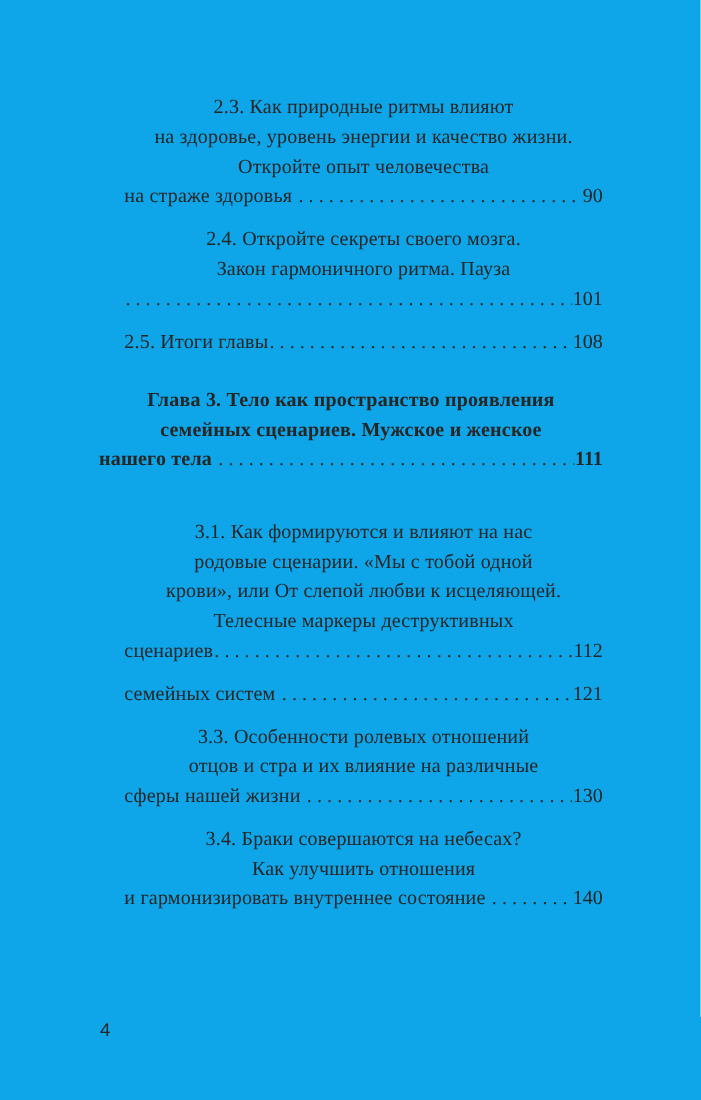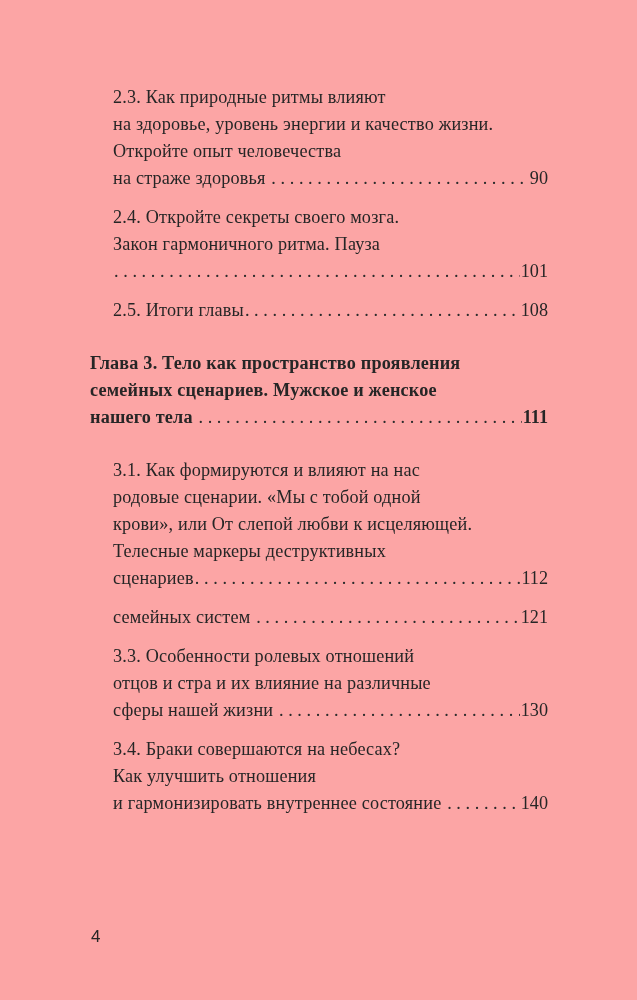--- a/index.html
+++ b/index.html
@@ -6,24 +6,25 @@
   html, body {
     margin: 0;
     padding: 0;
     background: #ffffff;
   }
   .page {
     position: relative;
     width: 637px;
     height: 1000px;
     margin: 0 auto;
-    background: #fca5a5;
+    background: #0ea5e9;
     overflow: hidden;
     font-family: "Liberation Serif", "DejaVu Serif", serif;
     color: #262626;
+    text-align: center;
     -webkit-font-smoothing: antialiased;
   }
 
   
   .toc {
     position: absolute;
     left: 90px;
     top: 84px;
     width: 458px;   
   }
@@ -34,21 +35,21 @@
   .entry:last-of-type { margin-bottom: 0; }
 
   .entry.sub {
     margin-left: 23px;   
     width: 435px;
   }
   .entry.chapter {
     margin-left: 0;
     width: 458px;
     margin-top: 26px;
-    margin-bottom: 26px;
+    margin-bottom: 39px;
   }
 
   .line {
     font-size: 18.2px;
     line-height: 27px;
     white-space: pre;
     letter-spacing: 0.01em;
   }
   .entry.chapter .line {
     font-weight: bold;

